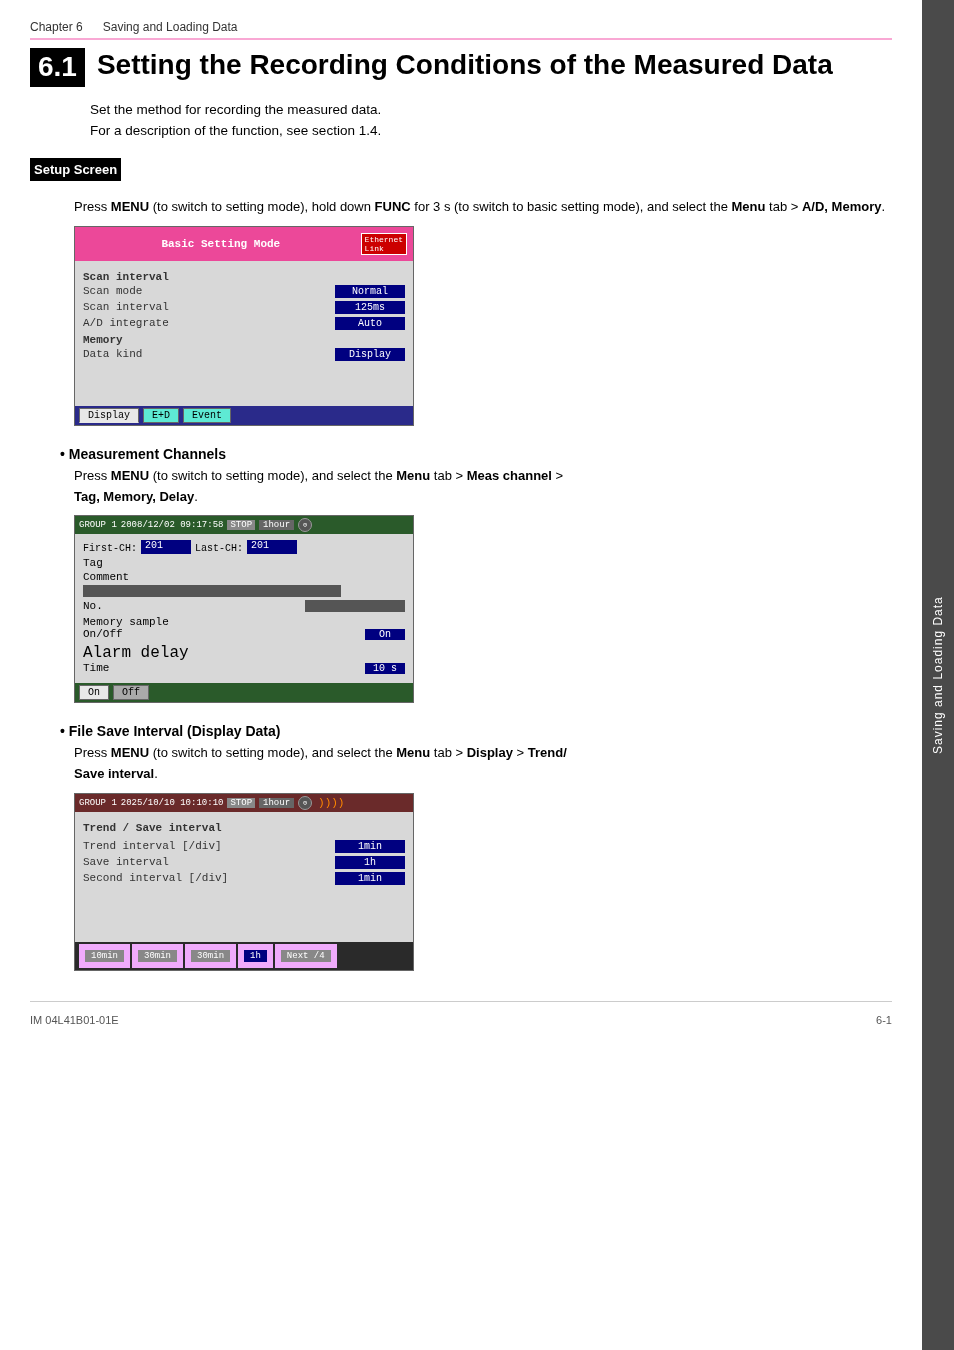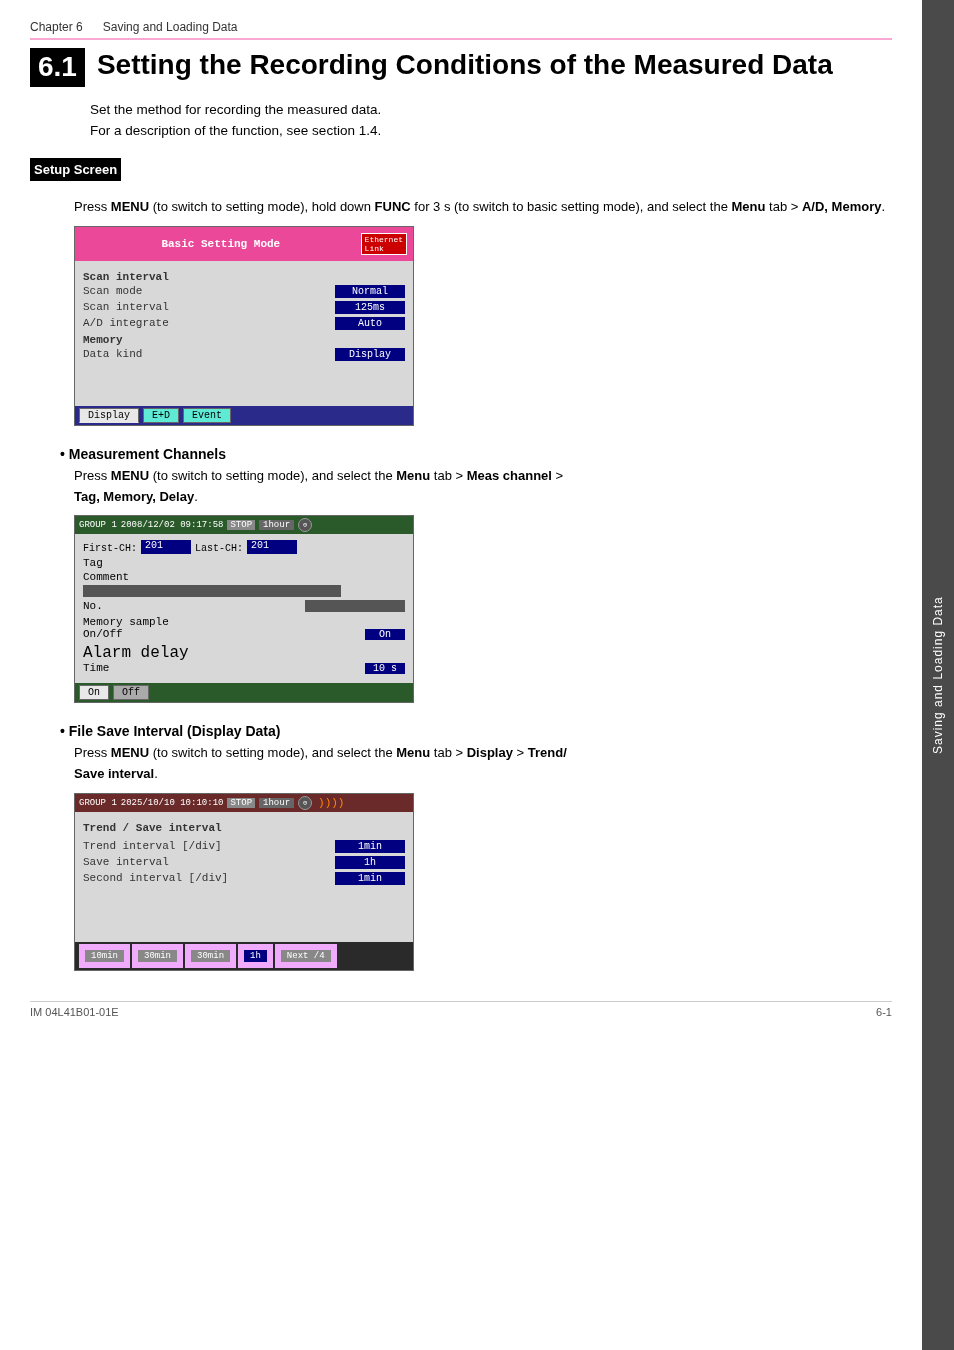--- a/index.html
+++ b/index.html
@@ -312,21 +312,21 @@
       color: #fff;
     }
 
     
     .page-footer {
       display: flex;
       justify-content: space-between;
       align-items: flex-start;
       margin-top: 30px;
       border-top: 1px solid #ccc;
-      padding-top: 4px;
+      padding-top: 12px;
       font-size: 11px;
       color: #555;
     }
   </style>
 </head>
 <body>
 
 <div class="page-wrapper">
   <div class="main-content">
 

